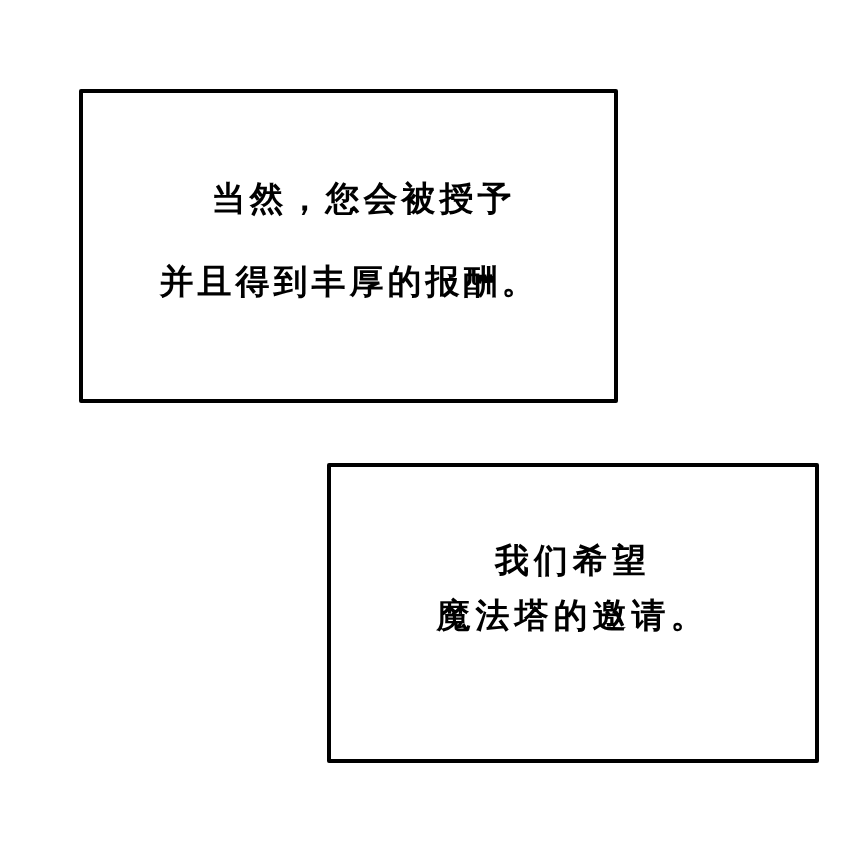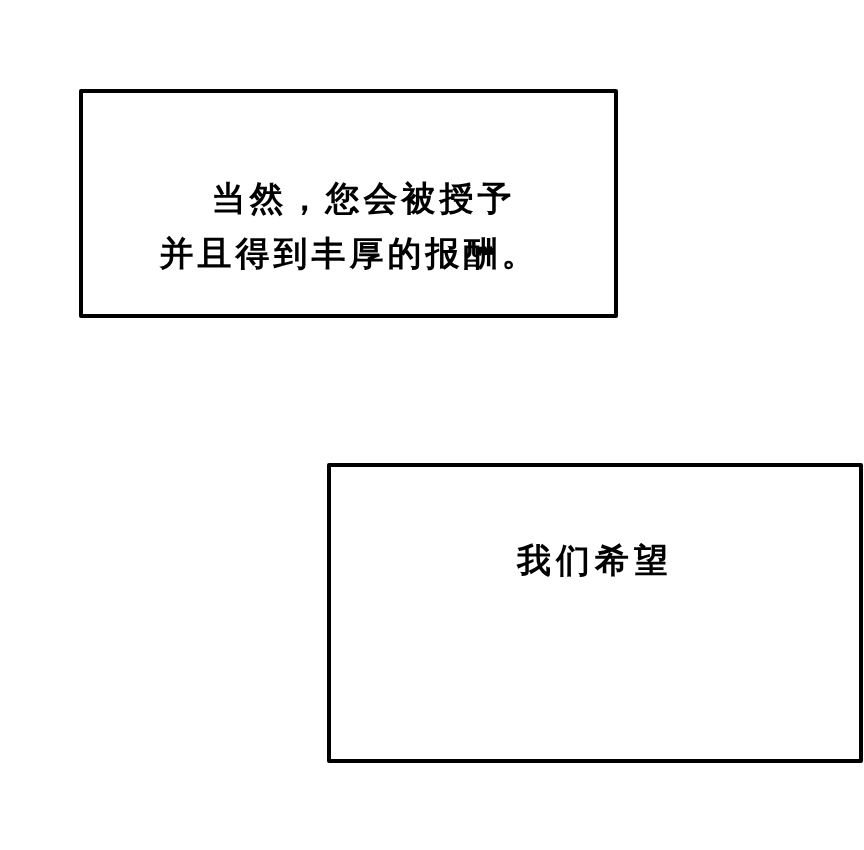--- a/index.html
+++ b/index.html
@@ -18,26 +18,26 @@
       position: absolute;
       box-sizing: border-box;
       border: 4px solid #000000;
       border-radius: 2px;
       background: #ffffff;
     }
     .panel-1 {
       left: 79px;
       top: 89px;
       width: 539px;
-      height: 229px;
+      height: 314px;
     }
     .panel-2 {
       left: 327px;
       top: 463px;
-      width: 536px;
+      width: 492px;
       height: 300px;
     }
     .text-block {
       position: absolute;
       left: 0;
       right: 0;
       text-align: center;
       color: #000000;
       font-weight: bold;
       font-size: 34px;
@@ -49,30 +49,31 @@
     }
     .panel-2 .text-block {
       top: 66px;
       letter-spacing: 5px;
     }
     .line {
       display: block;
       white-space: nowrap;
     }
     .panel-1 .line-1 { padding-left: 30px; }
-    .panel-1 .line-3 { padding-left: 2px; }
+    .panel-1 .line-3 { padding-left: 2px; margin-top: 28px; }
     .panel-2 .line-1 { padding-left: 0px; }
   </style>
 </head>
 <body>
 
 <div class="panel panel-1">
   <div class="text-block">
     <span class="line line-1">当然，您会被授予</span>
     <span class="line line-3">并且得到丰厚的报酬。</span>
   </div>
 </div>
 
 <div class="panel panel-2">
   <div class="text-block">
     <span class="line line-1">我们希望</span>
+    <span class="line line-3">魔法塔的邀请。</span>
   </div>
 </div>
 
 </body></html>

